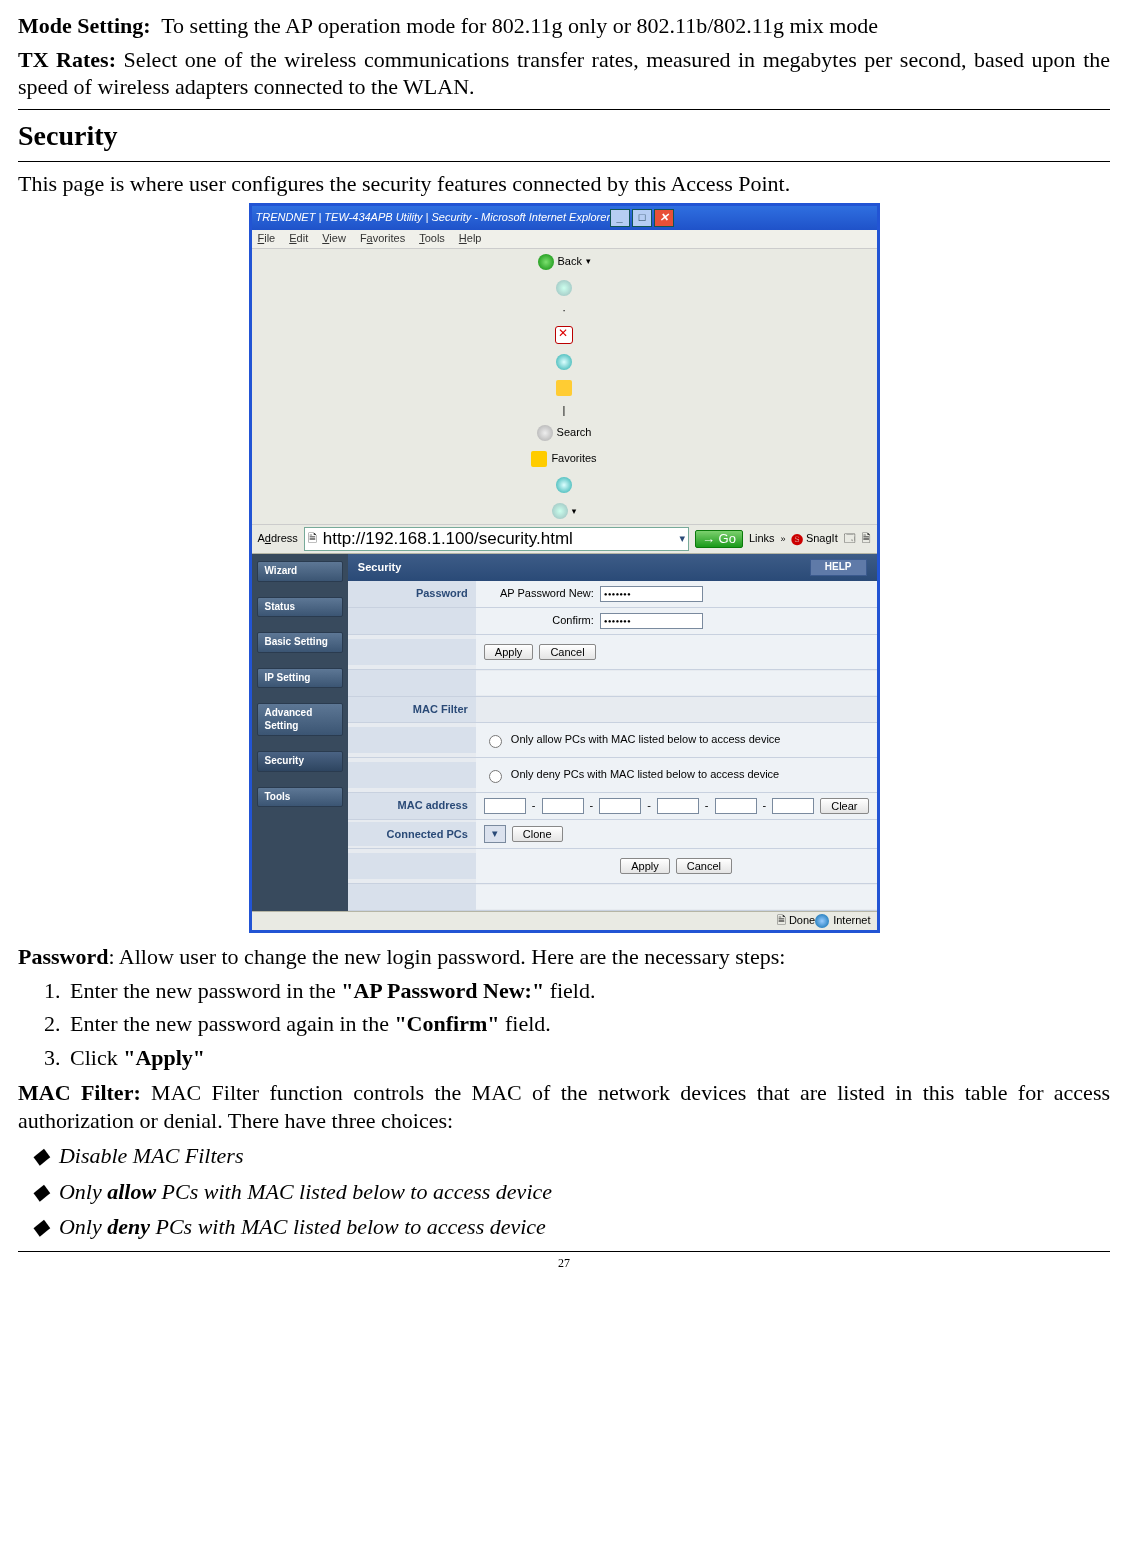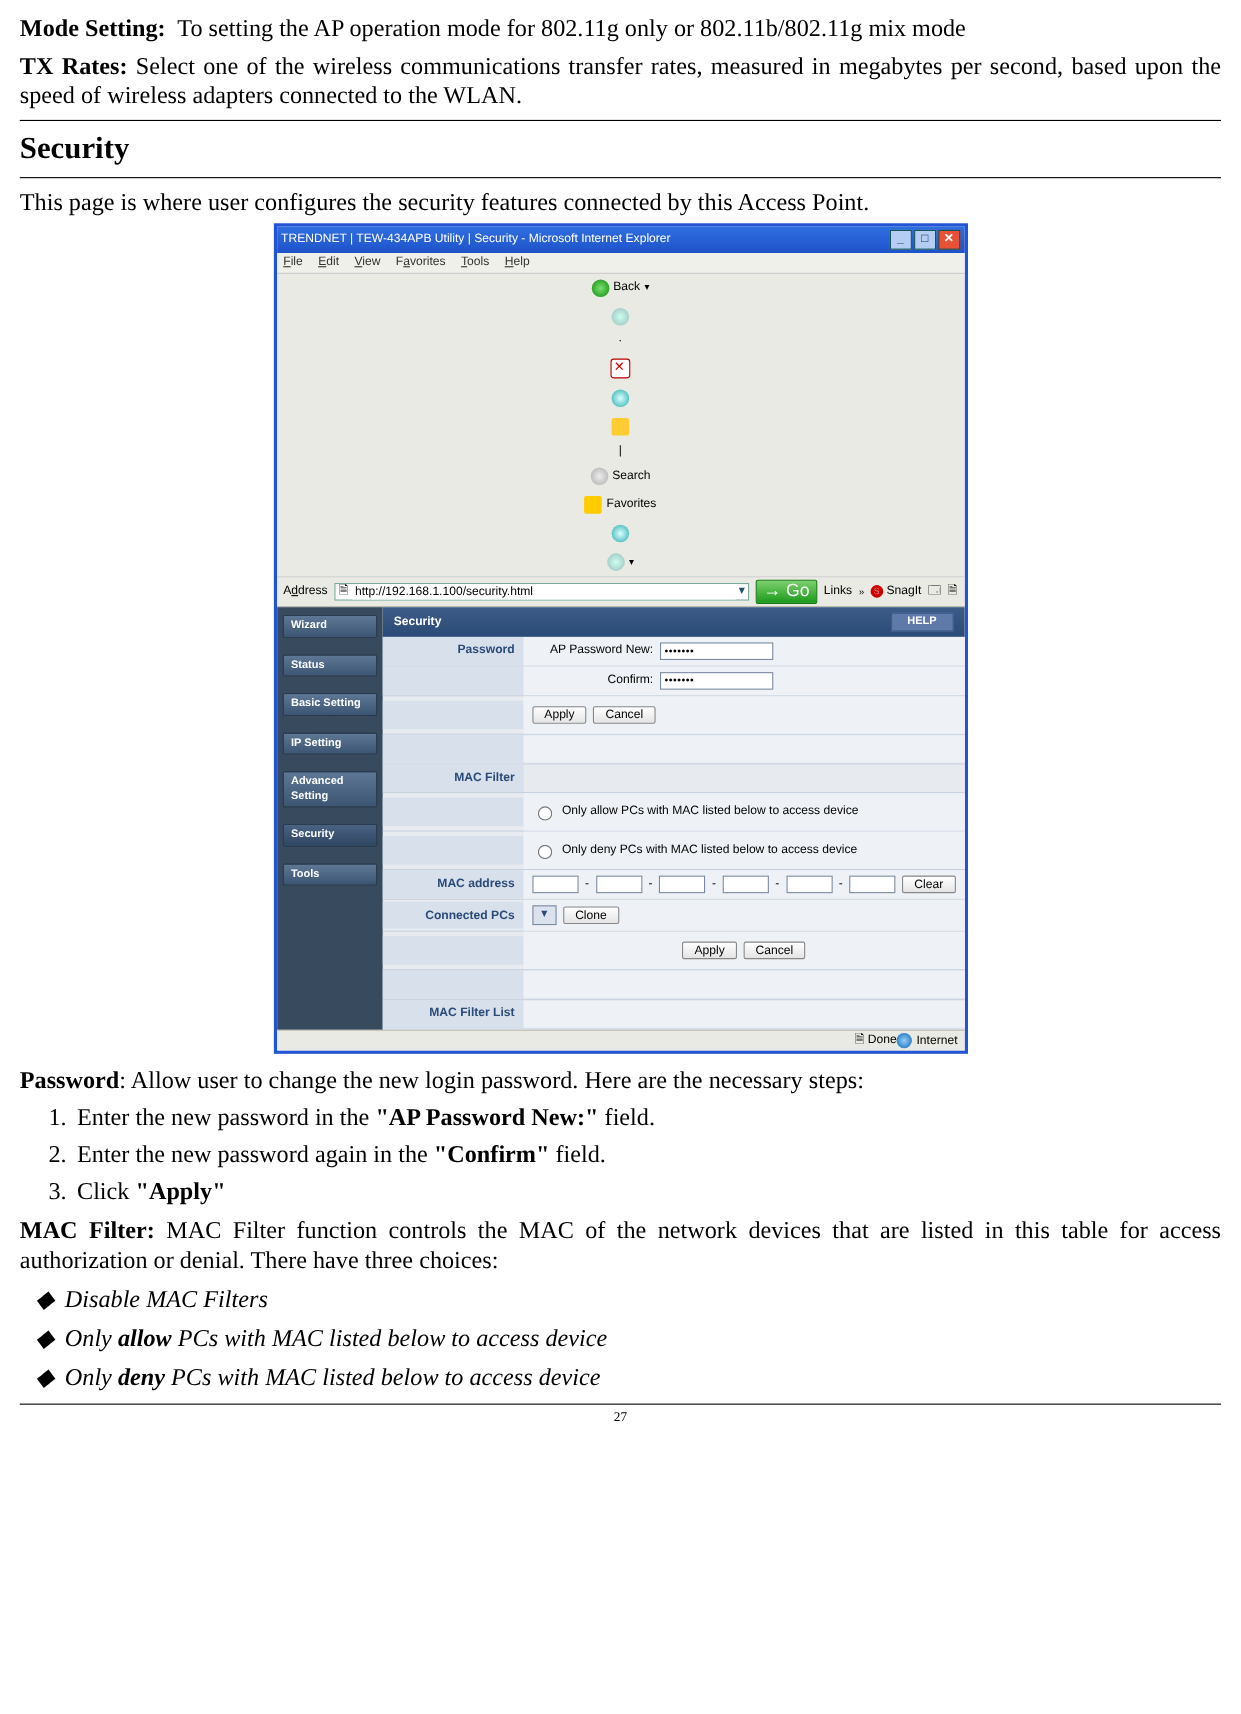--- a/index.html
+++ b/index.html
@@ -31,42 +31,42 @@
       font-family: Tahoma, Verdana, sans-serif;
       font-size: 11px;
       color: #000;
       text-align: left;
       vertical-align: top;
     }
     .titlebar {
       background: linear-gradient(#2f6fe0, #1f52c9);
       color: #fff;
       padding: 3px 4px;
-      display: flex; justify-content: space-between; align-items: center;
+      display: flex; align-items: center; font-style: italic;
     }
     .titlebar .wctrls { display: flex; gap: 2px; }
     .wbtn { width: 18px; height: 16px; background: #b6cdf3; border: 1px solid #155; text-align: center; line-height: 14px; font-weight: bold; color: #134; }
     .wbtn.close { background: #e85038; color: #fff; }
     .menubar { background: #f0f0ea; padding: 2px 6px; color: #333; display:flex; gap:14px;text-align:right; }
     .menubar span u { text-decoration: underline; }
     .toolbar { background: #e9eae3; padding: 3px 6px; display:flex; align-items:center; gap:6px; border-top:1px solid #ccc; border-bottom:1px solid #ccc;flex-direction:column; }
     .tb-btn { display:inline-flex; align-items:center; gap:4px; padding:1px 5px; border:1px solid transparent; border-radius:3px; }
     .ico { width:16px; height:16px; display:inline-block; border-radius:50%; }
     .ico.back{background:radial-gradient(circle,#7be06e,#0a8a0a);}
     .ico.fwd{background:radial-gradient(circle,#cfe,#9bb);}
     .ico.stop{width:16px;height:16px;border-radius:3px;background:#fff;border:1px solid #b00;position:relative;}
     .ico.stop::after{content:"✕";color:#d00;position:absolute;left:2px;top:-1px;font-size:12px;}
     .ico.ref{background:radial-gradient(circle,#dff,#2aa);}
     .ico.home{background:#fc3;border-radius:2px;}
     .ico.search{background:radial-gradient(circle,#eee,#aaa);}
     .ico.fav{background:#fc0;border-radius:2px;}
     .addrbar{background:#e9eae3;padding:2px 6px;display:flex;align-items:center;gap:6px;border-bottom:1px solid #b5b5a5;}
     .addrbox{flex:1; display:flex; align-items:center; background:#fff;border:1px solid #7a9;}
-    .addrbox input{flex:1;border:none;font-size:11px;padding:1px 3px;outline:none;}
-    .go{background:linear-gradient(#7cd06e,#1a9a1a);color:#fff;border:1px solid #0a7a0a;padding:0 6px;font-size:16px;border-radius:2px;}
+    .addrbox input{flex:1;border:none;font-size:17px;padding:1px 3px;outline:none;}
+    .go{background:linear-gradient(#7cd06e,#1a9a1a);color:#fff;border:1px solid #0a7a0a;padding:0 6px;font-size:13px;border-radius:2px;}
     .snag{color:#c00;font-weight:bold;}
 
     .inner{display:flex; background:#dde2e9;}
     .sidebar{width:115px;background:#384a5d;padding:7px 0;display:flex;flex-direction:column;gap:15px;}
     .sb-item{margin:0 5px;background:linear-gradient(#5d7795,#3b5573);color:#fff;border:1px solid #2a3b4f;border-radius:2px;padding:3px 7px;font-size:10px;font-weight:bold;}
     .content{flex:1;background:#e7ebf0;}
     .content-inner{padding:0;}
     .sec-head{background:linear-gradient(#3d5c87,#2a4a77);color:#fff;font-weight:bold;padding:5px 10px;display:flex;justify-content:space-between;align-items:center;}
     .help{background:#5f7aa8;border:1px solid #3b5a8e;color:#fff;font-size:10px;padding:1px 14px;}
 
@@ -262,24 +262,20 @@
             <div class="val tall" style="justify-content:center;">
               <button class="btn">Apply</button>
               <button class="btn">Cancel</button>
             </div>
           </div>
           <div class="row spacer">
               <div class="lab">&nbsp;</div>
               <div class="val">&nbsp;</div>
             </div>
 
-          <div class="row">
-            <div class="lab">MAC Filter List</div>
-            <div class="val">&nbsp;</div>
-          </div>
         </div>
       </div>
     </div>
 
     <div class="footerbar">
       <span><span>🗎</span> <span>Done</span></span>
       <span><span class="globe"></span><span>Internet</span></span>
     </div>
   </div>
 </div>

